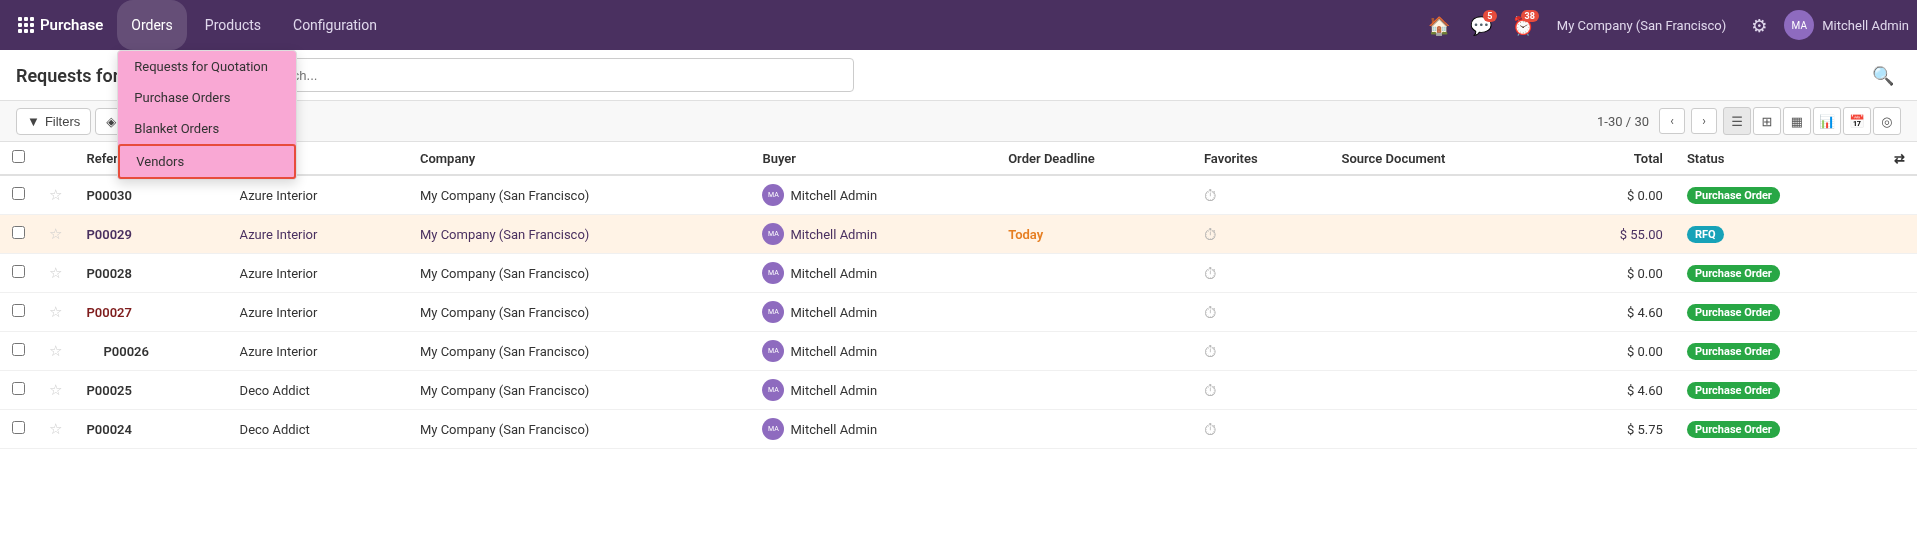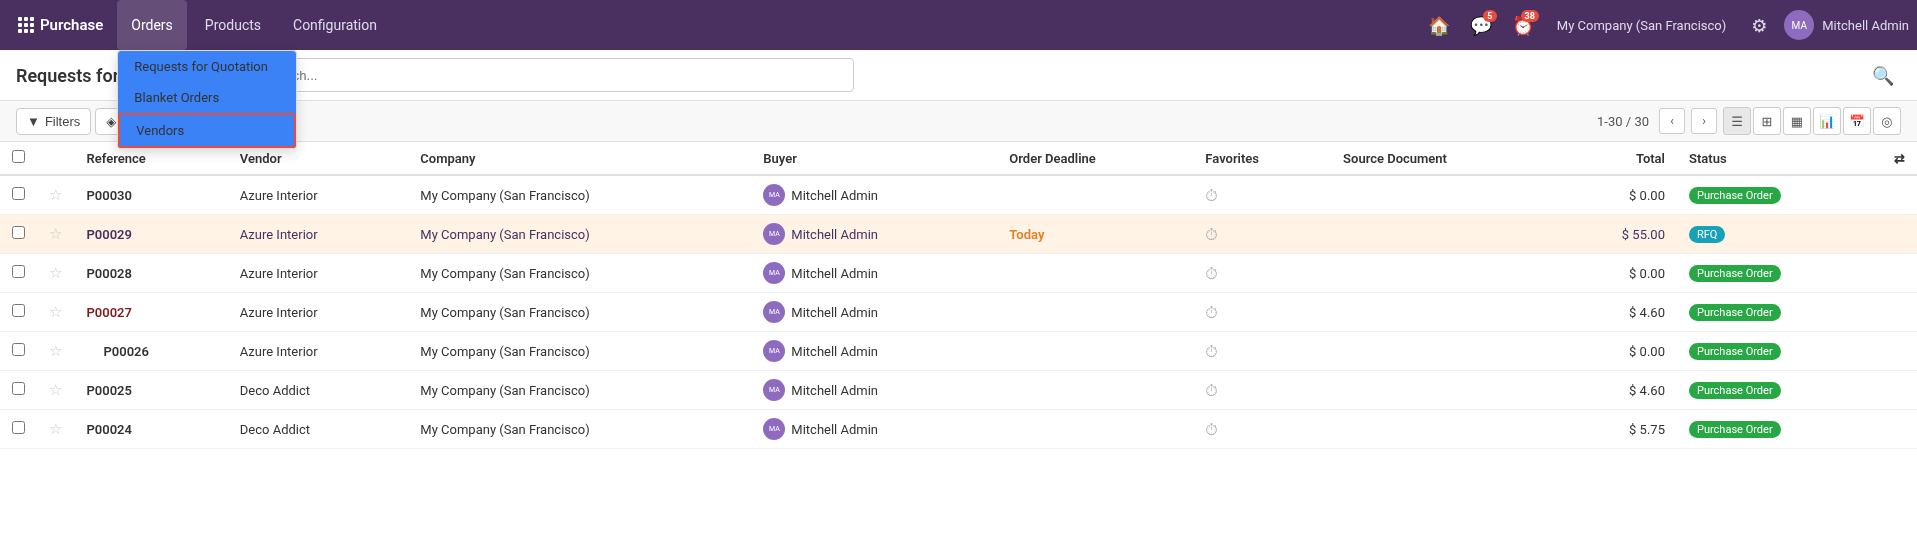--- a/index.html
+++ b/index.html
@@ -38,21 +38,21 @@
       border-radius: 1px;
     }
     .nav-item {
       color: #e0d8ec;
       padding: 0 14px;
       height: 50px;
       display: flex;
       align-items: center;
       cursor: pointer;
       font-size: 14px;
-      border-radius: 4px;
+      border-radius: 16px;
       position: relative;
     }
     .nav-item:hover, .nav-item.active { background: rgba(255,255,255,0.15); color: #fff; }
     .navbar-right {
       margin-left: auto;
       display: flex;
       align-items: center;
       gap: 8px;
       color: #e0d8ec;
     }
@@ -100,21 +100,21 @@
       cursor: pointer;
       overflow: hidden;
     }
     .user-name { color: #e0d8ec; font-size: 13px; cursor: pointer; }
 
     
     .dropdown-menu {
       position: absolute;
       top: 50px;
       left: 0;
-      background: #3b82f6;
+      background: #f9a8d4;
       border: 1px solid #ddd;
       border-radius: 4px;
       min-width: 180px;
       box-shadow: 0 4px 12px rgba(0,0,0,0.15);
       z-index: 1000;
     }
     .dropdown-item {
       padding: 8px 16px;
       color: #333;
       cursor: pointer;
@@ -276,21 +276,21 @@
       overflow: hidden;
       flex-shrink: 0;
     }
     .activity-icon { color: #aaa; font-size: 16px; }
     .today-badge { color: #e67e22; font-weight: 600; }
     .status-badge {
       display: inline-block;
       padding: 2px 8px;
       border-radius: 10px;
       font-size: 11px;
-      font-weight: 400;
+      font-weight: 700;
       color: #fff;
     }
     .status-po { background: #28a745; }
     .status-rfq { background: #17a2b8; }
     .total-cell { text-align: right; }
   </style>
 </head>
 <body>
 
 <div class="navbar">
@@ -307,20 +307,21 @@
         <span></span>
     </div>
     <span>Purchase</span>
   </div>
 
   <div class="nav-item active" style="position:relative;">
     <span>Orders</span>
 
     <div class="dropdown-menu">
       <div class="dropdown-item">Requests for Quotation</div>
+      <div class="dropdown-item">Purchase Orders</div>
       <div class="dropdown-item">Blanket Orders</div>
       <div class="dropdown-item highlighted">Vendors</div>
     </div>
   </div>
 
   <div class="nav-item">
     <span>Products</span>
   </div>
   <div class="nav-item">
     <span>Configuration</span>

